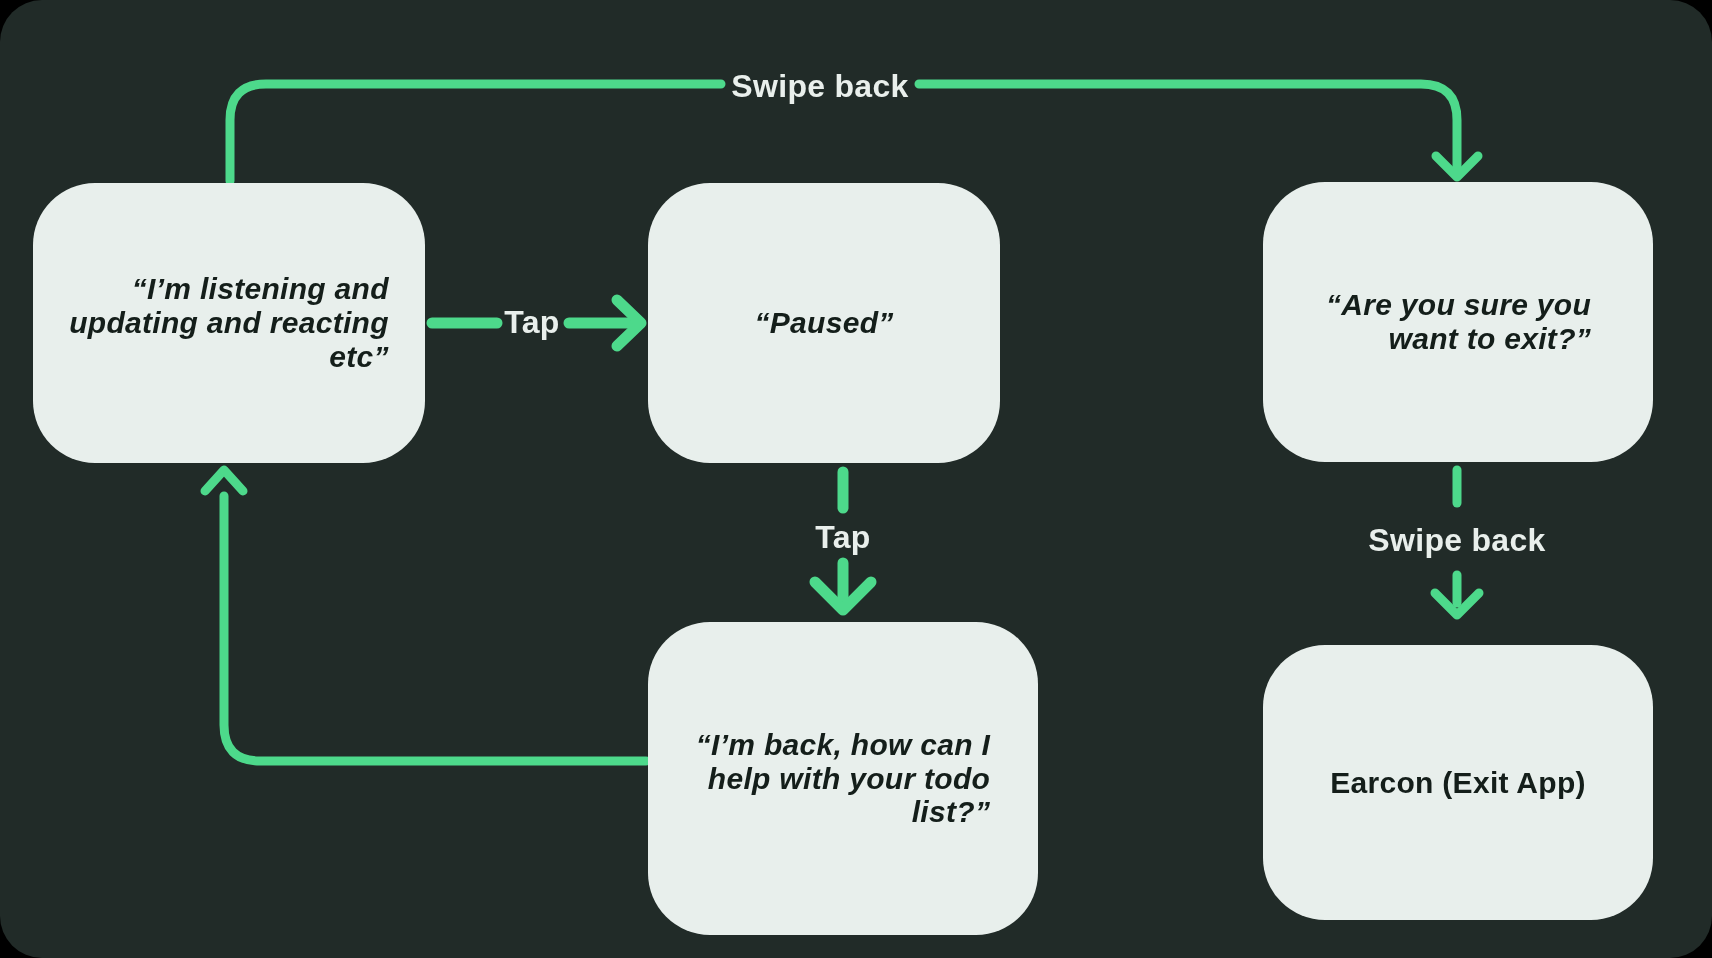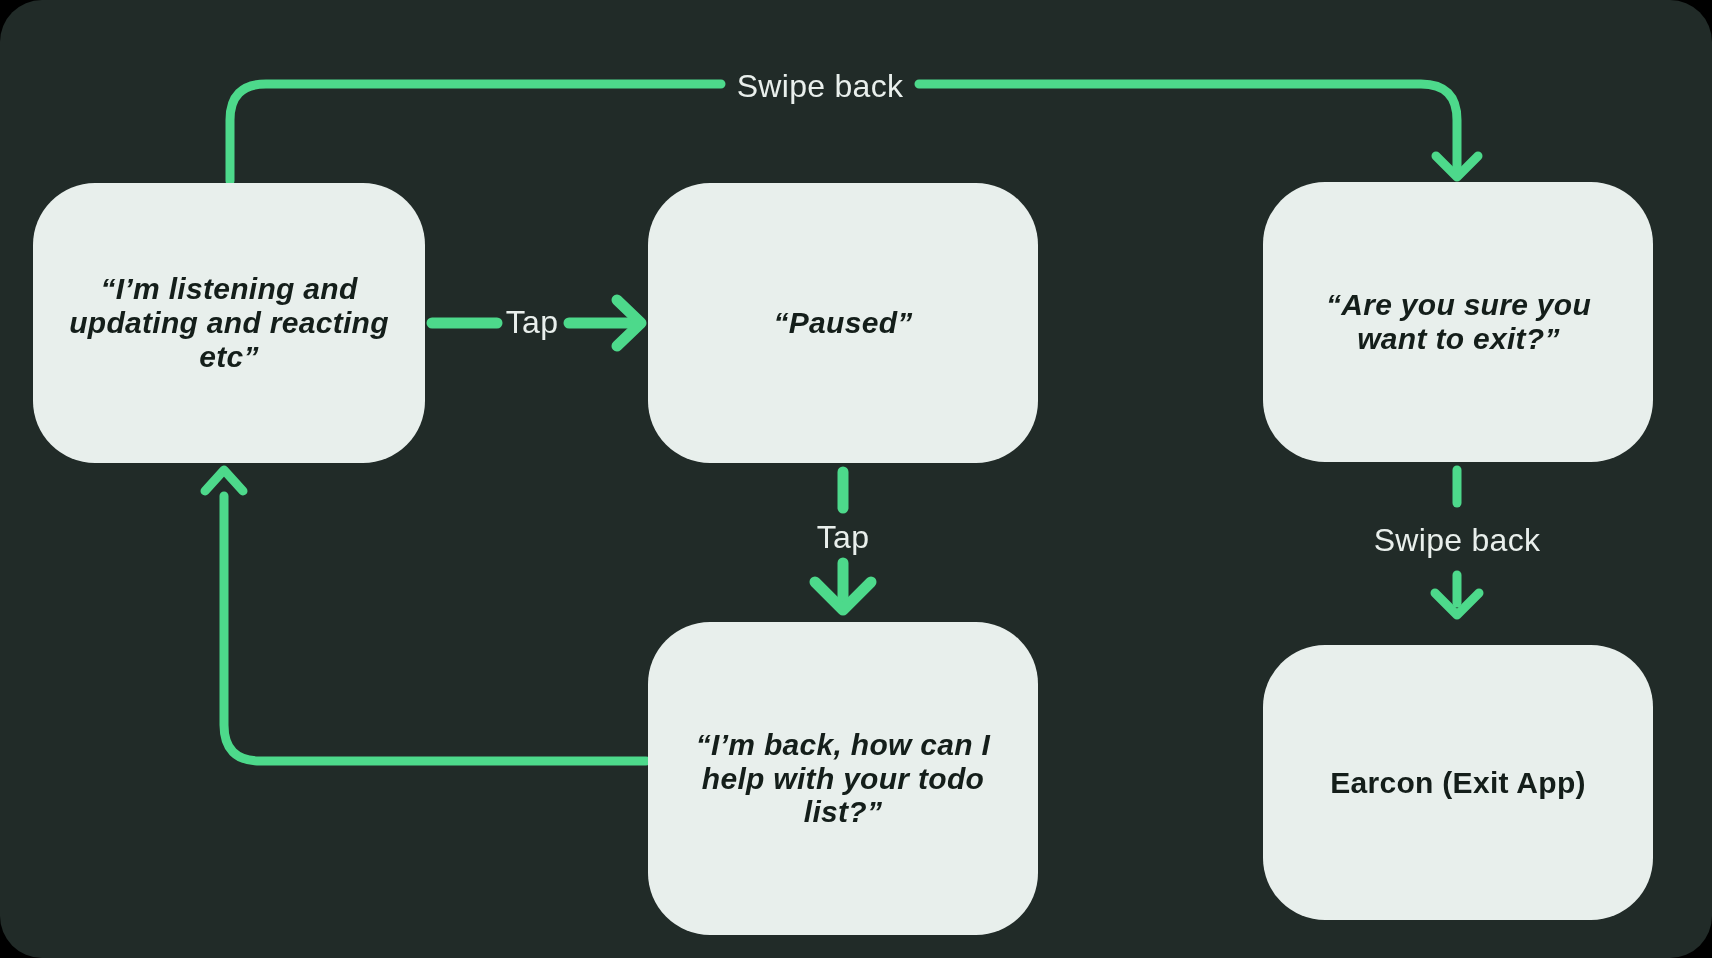--- a/index.html
+++ b/index.html
@@ -48,31 +48,31 @@
     justify-content: center;
     text-align: center;
     color: var(--box-text);
     font-weight: 700;
     font-size: 30px;
     line-height: 1.13;
     letter-spacing: 0.3px;
     white-space: pre-line;
     padding: 20px 28px;
   }
-  .node.italic { font-style: italic; }
+  .node.italic { font-style: italic; text-align: right; }
   .n1 { left: 33px;   top: 183px; width: 392px; height: 280px; }
-  .n2 { left: 648px;  top: 183px; width: 390px; height: 280px; }
+  .n2 { left: 648px;  top: 183px; width: 352px; height: 280px; }
   .n3 { left: 1263px; top: 182px; width: 390px; height: 280px; padding-left: 29px; }
   .n4 { left: 648px;  top: 622px; width: 390px; height: 313px; }
   .n5 { left: 1263px; top: 623px; width: 390px; height: 275px; margin-top: 22px; }
   .edge-label {
     position: absolute;
     transform: translate(-50%, -50%);
     color: var(--label-color);
-    font-weight: 400;
+    font-weight: 700;
     font-size: 32px;
     letter-spacing: 0.3px;
     white-space: nowrap;
   }
   .l-swipe-top { left: 820px;  top: 86px;  }
   .l-tap-h     { left: 532px;  top: 322px; }
   .l-tap-v     { left: 843px;  top: 537px; }
   .l-swipe-v   { left: 1457px; top: 540px; }
 </style>
 </head>

